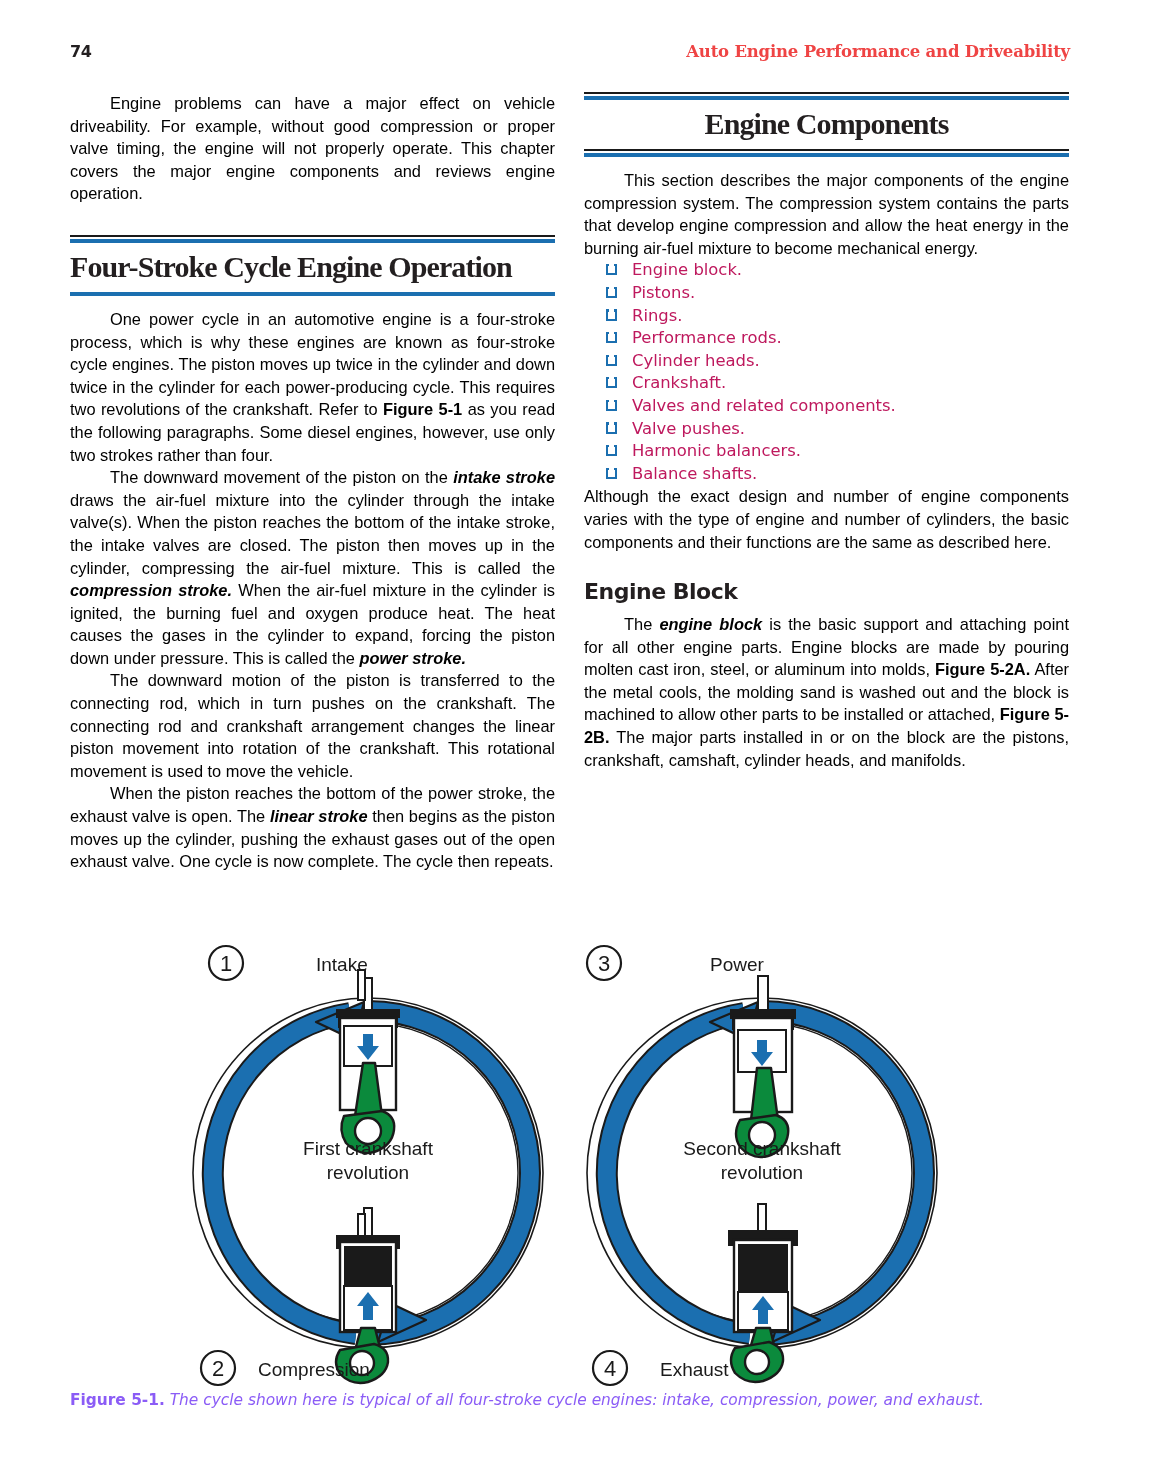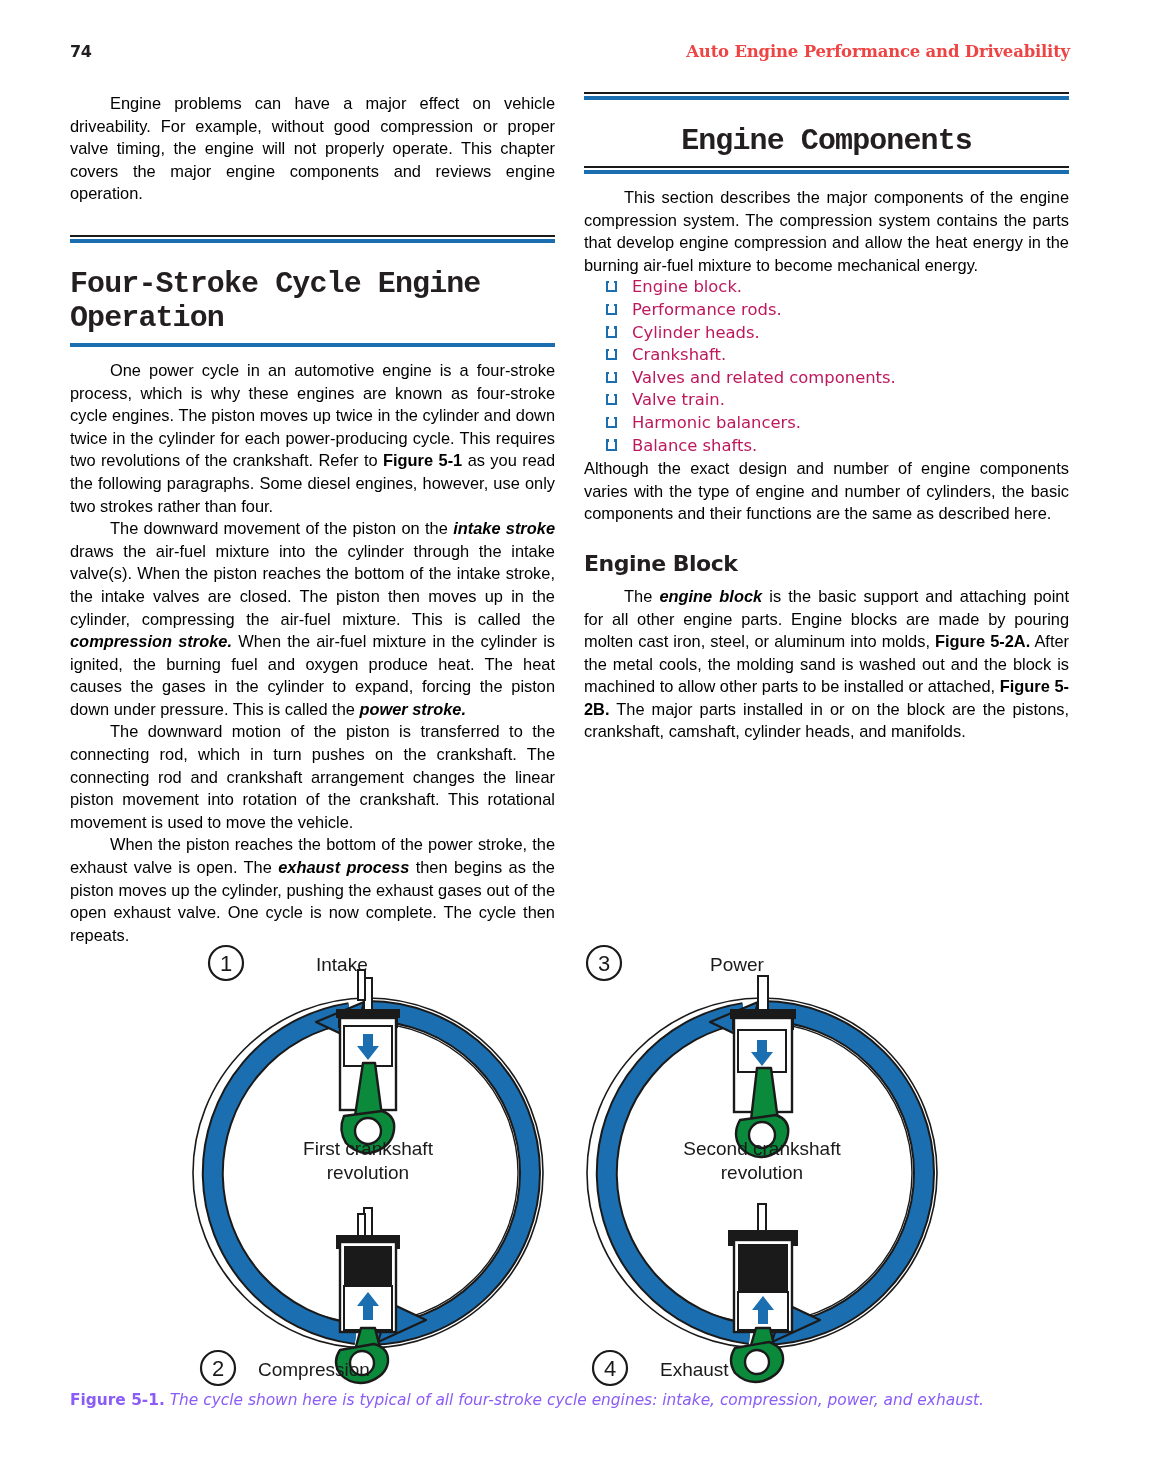--- a/index.html
+++ b/index.html
@@ -73,22 +73,22 @@
   p.body b    { font-weight: bold; }
   p.body i.bi { font-weight: bold; font-style: italic; }
 
   
   .rule-stack { width: 100%; }
   .rule-thin  { height: 2px;  background: #1a1a1a; }
   .rule-blue  { height: 4px;  background: #1b6fb0; margin-top: 2px; }
 
   h1.a-head {
     margin: 0;
-    padding: 24px 0 8px 0;
-    font-family: Liberation Mono, monospace;
+    padding: 7px 0 8px 0;
+    font-family: Liberation Serif, serif;
     font-weight: bold;
     font-size: 30px;
     letter-spacing: -0.9px;
     line-height: 34px;
     color: #231f20;
   }
   h1.a-head.center { text-align: center; }
 
   h2.b-head {
     margin: 0;
@@ -200,45 +200,47 @@
       <div class="rule-blue" style="margin-top:0"></div>
     </div>
     <div class="sp-after-head"></div>
 
     <p class="body"><span>One power cycle in an automotive engine is a four-stroke process, which is why these engines are known as four-stroke cycle engines. The piston moves up twice in the cylinder and down twice in the cylinder for each power-producing cycle. This requires two revolutions of the crankshaft. Refer to </span><b>Figure 5-1</b><span> as you read the following paragraphs. Some diesel engines, however, use only two strokes rather than four.</span></p>
 
     <p class="body"><span>The downward movement of the piston on the </span><i class="bi">intake stroke</i><span> draws the air-fuel mixture into the cylinder through the intake valve(s). When the piston reaches the bottom of the intake stroke, the intake valves are closed. The piston then moves up in the cylinder, compressing the air-fuel mixture. This is called the </span><i class="bi">compression stroke.</i><span> When the air-fuel mixture in the cylinder is ignited, the burning fuel and oxygen produce heat. The heat causes the gases in the cylinder to expand, forcing the piston down under pressure. This is called the </span><i class="bi">power stroke.</i></p>
 
     <p class="body">The downward motion of the piston is transferred to the connecting rod, which in turn pushes on the crankshaft. The connecting rod and crankshaft arrangement changes the linear piston movement into rotation of the crankshaft. This rotational movement is used to move the vehicle.</p>
 
-    <p class="body"><span>When the piston reaches the bottom of the power stroke, the exhaust valve is open. The </span><i class="bi">exhaust process</i><span> then begins as the piston moves up the cylinder, pushing the exhaust gases out of the open exhaust valve. One cycle is now complete. The cycle then repeats.</span></p>
+    <p class="body"><span>When the piston reaches the bottom of the power stroke, the exhaust valve is open. The </span><i class="bi">linear stroke</i><span> then begins as the piston moves up the cylinder, pushing the exhaust gases out of the open exhaust valve. One cycle is now complete. The cycle then repeats.</span></p>
   </div>
 
   <div class="col col-right">
 
     <div class="rule-stack">
       <div class="rule-thin"></div>
       <div class="rule-blue"></div>
     </div>
     <h1 class="a-head center">Engine Components</h1>
     <div class="rule-stack">
       <div class="rule-thin"></div>
       <div class="rule-blue"></div>
     </div>
     <div class="sp-after-head"></div>
 
     <p class="body">This section describes the major components of the engine compression system. The compression system contains the parts that develop engine compression and allow the heat energy in the burning air-fuel mixture to become mechanical energy.</p>
 
     <ul class="bullets">
       <li><span class="bullet-sq"></span><span>Engine block.</span></li>
+      <li><span class="bullet-sq"></span><span>Pistons.</span></li>
+      <li><span class="bullet-sq"></span><span>Rings.</span></li>
       <li><span class="bullet-sq"></span><span>Performance rods.</span></li>
       <li><span class="bullet-sq"></span><span>Cylinder heads.</span></li>
       <li><span class="bullet-sq"></span><span>Crankshaft.</span></li>
       <li><span class="bullet-sq"></span><span>Valves and related components.</span></li>
-      <li><span class="bullet-sq"></span><span>Valve train.</span></li>
+      <li><span class="bullet-sq"></span><span>Valve pushes.</span></li>
       <li><span class="bullet-sq"></span><span>Harmonic balancers.</span></li>
       <li><span class="bullet-sq"></span><span>Balance shafts.</span></li>
     </ul>
 
     <p class="body noindent">Although the exact design and number of engine components varies with the type of engine and number of cylinders, the basic components and their functions are the same as described here.</p>
 
     <div class="sp-b-before"></div>
     <h2 class="b-head">Engine Block</h2>
     <div class="sp-b-after"></div>
 

